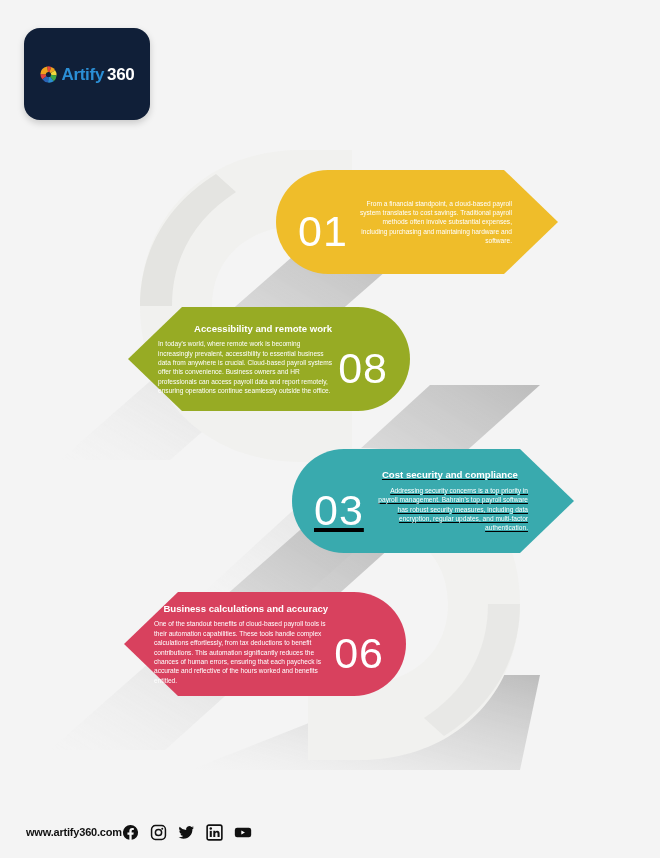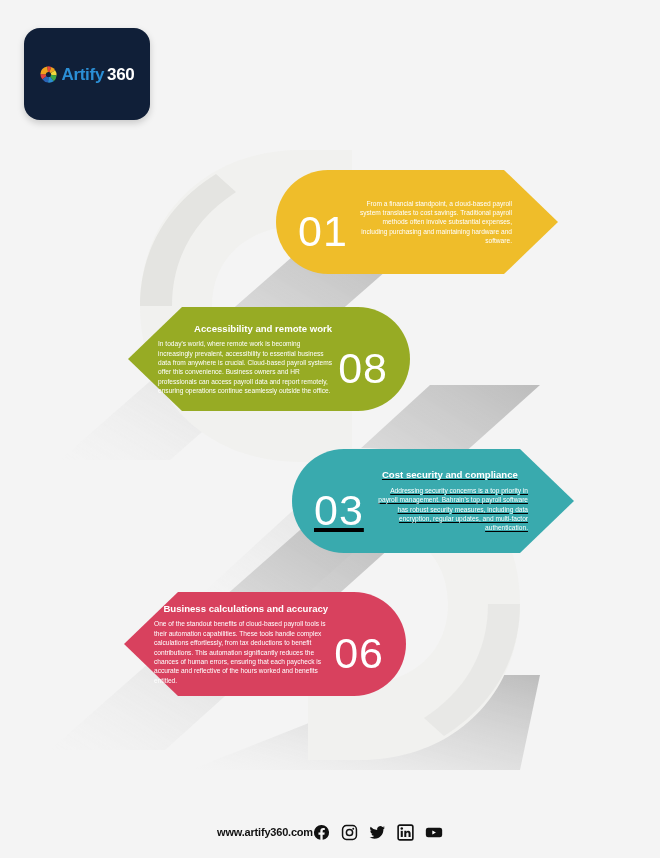--- a/index.html
+++ b/index.html
@@ -146,21 +146,21 @@
 
   
   .footer {
     position: absolute;
     left: 0;
     bottom: 0;
     width: 660px;
     height: 52px;
     display: flex;
     align-items: center;
-    justify-content: center;
+    justify-content: flex-start;
     padding: 0 26px;
     box-sizing: border-box;
   }
   .footer-url {
     color: #111111;
     font-size: 11px;
     font-weight: bold;
     letter-spacing: -0.2px;
   }
   .socials {

